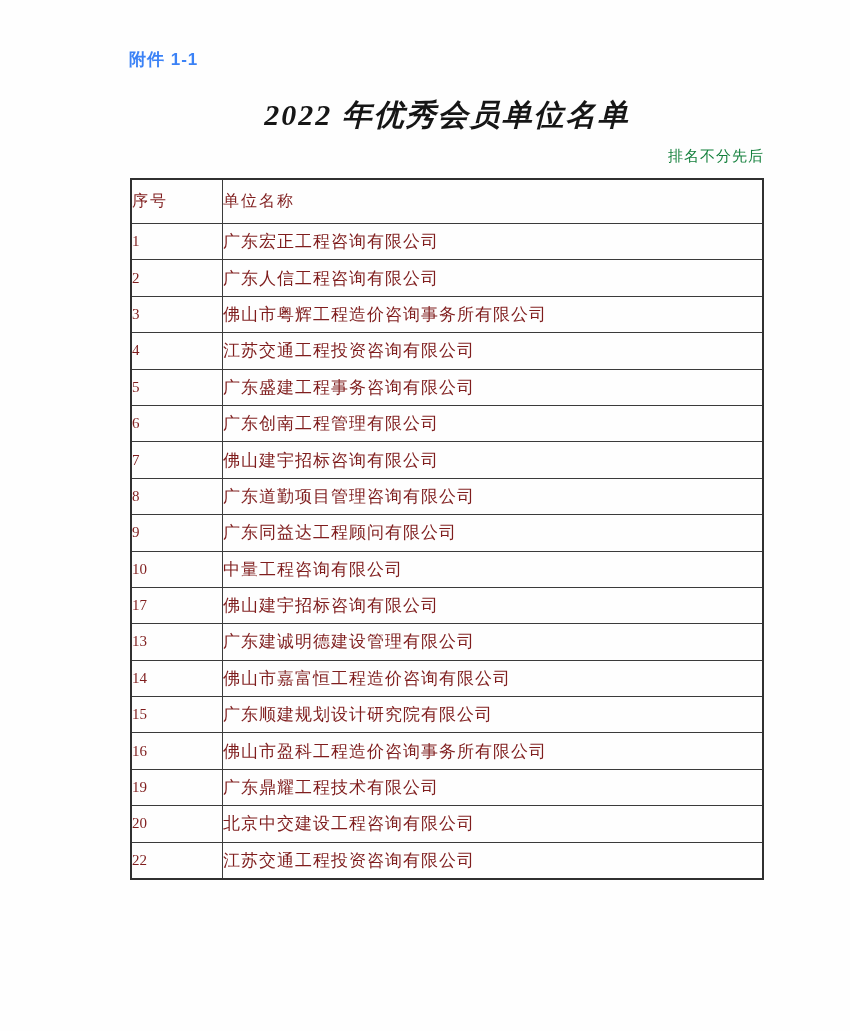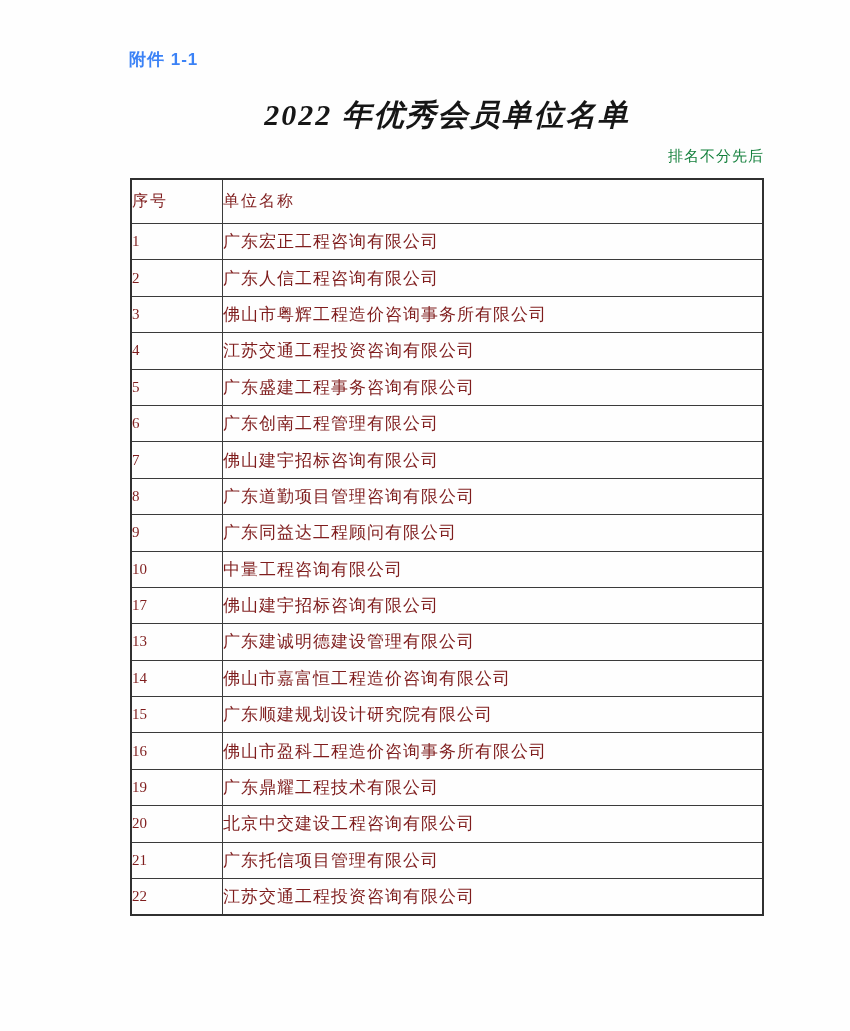--- a/index.html
+++ b/index.html
@@ -173,23 +173,19 @@
         </tr>
         <tr>
           <td class="col-index">19</td>
           <td class="col-name">广东鼎耀工程技术有限公司</td>
         </tr>
         <tr>
           <td class="col-index">20</td>
           <td class="col-name">北京中交建设工程咨询有限公司</td>
         </tr>
         <tr>
-          <td class="col-index">21</td>
-          <td class="col-name">广东托信项目管理有限公司</td>
-        </tr>
-        <tr>
           <td class="col-index">22</td>
           <td class="col-name">江苏交通工程投资咨询有限公司</td>
         </tr>
       </tbody>
   </table>
 
 </div>
 
 </body></html>

